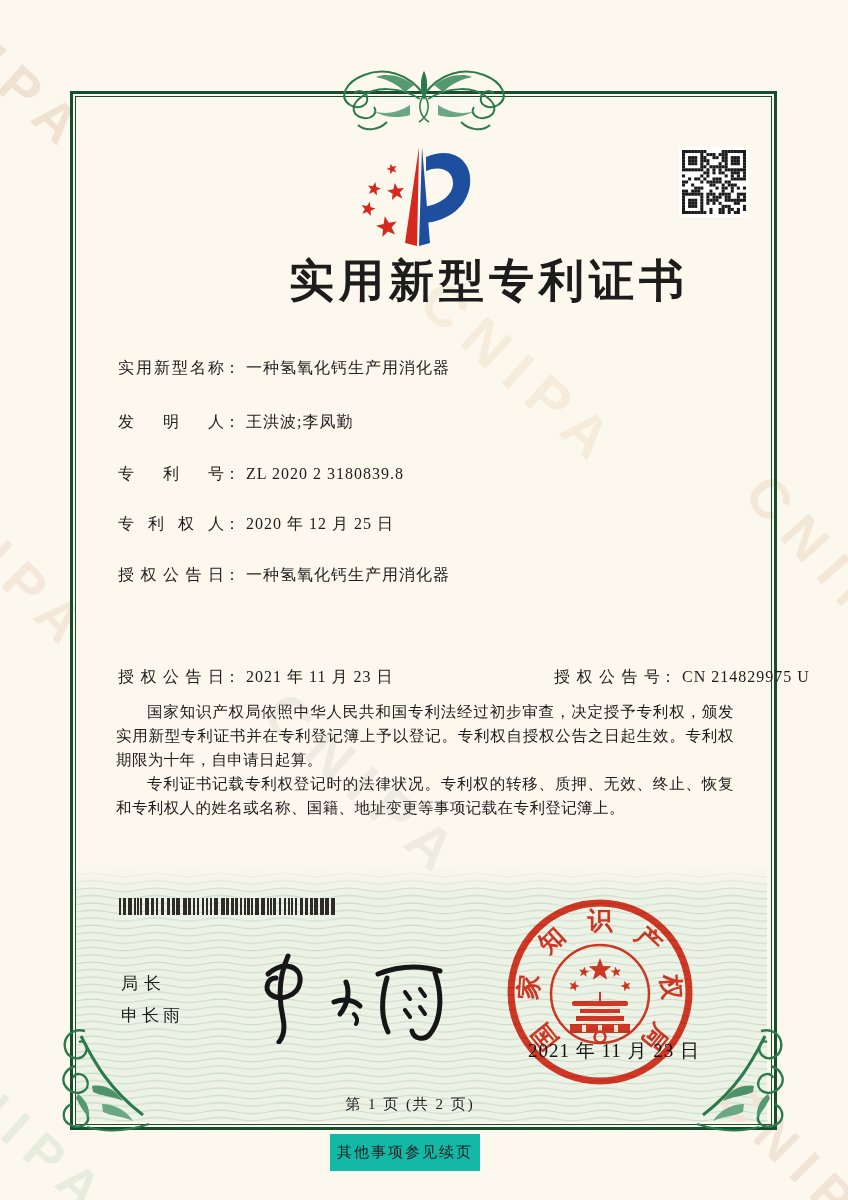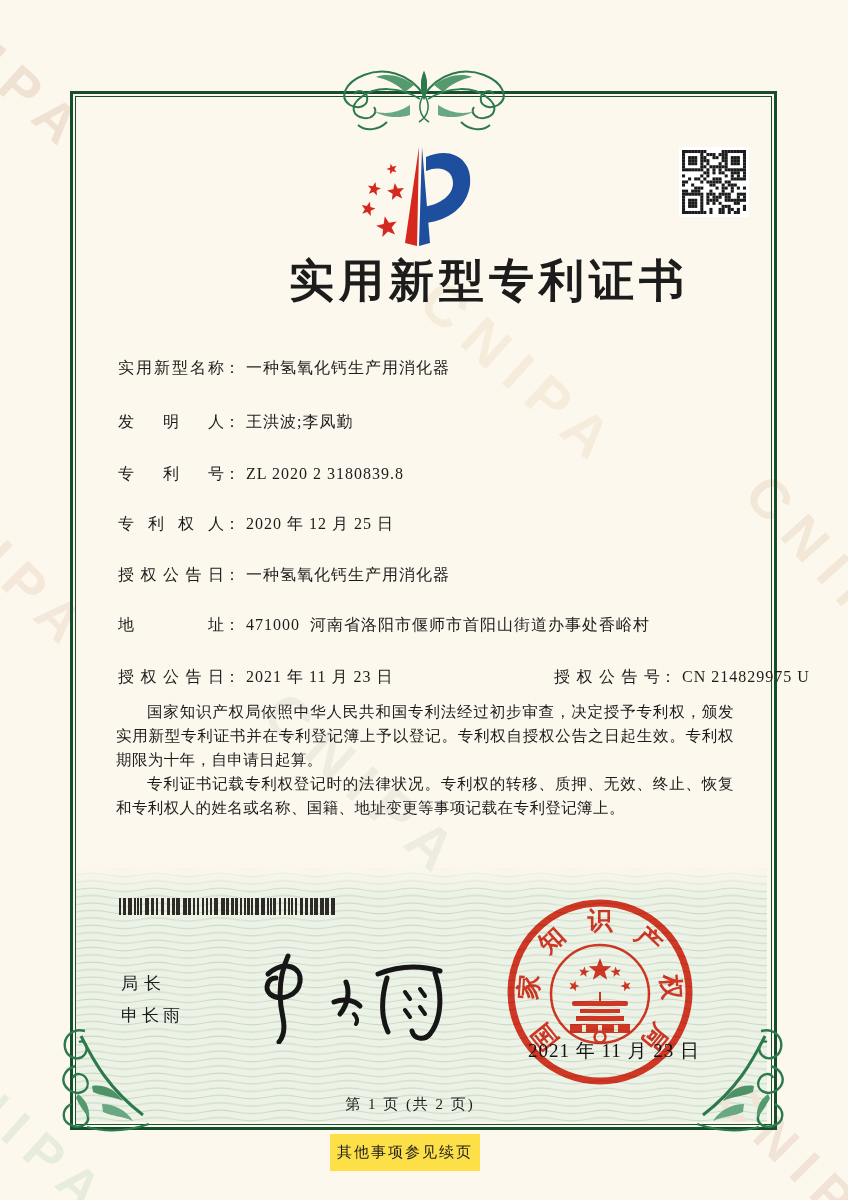--- a/index.html
+++ b/index.html
@@ -41,21 +41,21 @@
   
   .barcode{position:absolute;left:119px;top:898px;z-index:4;}
   .signer-title{position:absolute;left:121px;top:972px;font-size:17px;letter-spacing:6px;z-index:4;}
   .signer-name{position:absolute;left:121px;top:1004px;font-size:17px;letter-spacing:4px;z-index:4;}
   .signature{position:absolute;left:250px;top:944px;z-index:4;}
   .seal{position:absolute;left:504px;top:896px;z-index:5;mix-blend-mode:multiply;opacity:.95;}
   .seal-date{position:absolute;left:528px;top:1038px;font-size:19px;letter-spacing:1px;
              z-index:6;mix-blend-mode:multiply;color:#141414;white-space:pre;}
   .page-ind{position:absolute;left:70px;top:1095px;width:680px;text-align:center;font-size:15px;
             letter-spacing:2px;z-index:4;}
-  .cont-box{position:absolute;left:330px;top:1134px;width:150px;height:37px;background:#fde047;
+  .cont-box{position:absolute;left:330px;top:1134px;width:150px;height:37px;background:#14b8a6;
             line-height:37px;text-align:center;font-size:15px;letter-spacing:2px;z-index:4;}
 </style>
 </head>
 <body>
 
 <div class="page">
 
   <svg class="waves" width="691" height="258">
     <defs>
       <pattern id="wp" width="64" height="7.4" patternUnits="userSpaceOnUse">
@@ -379,23 +379,20 @@
   </div>
   <div class="frow" style="top:464px;">
     <span class="flabel">专利号</span><span class="fcolon">：</span><span class="fvalue">ZL 2020 2 3180839.8</span>
   </div>
   <div class="frow" style="top:514px;">
     <span class="flabel">专利权人</span><span class="fcolon">：</span><span class="fvalue">2020 年 12 月 25 日</span>
   </div>
   <div class="frow" style="top:565px;">
     <span class="flabel">授权公告日</span><span class="fcolon">：</span><span class="fvalue">一种氢氧化钙生产用消化器</span>
   </div>
-  <div class="frow" style="top:615px;">
-    <span class="flabel">地址</span><span class="fcolon">：</span><span class="fvalue">471000  河南省洛阳市偃师市首阳山街道办事处香峪村</span>
-  </div>
   <div class="frow" style="top:667px;width:616px;">
     <span class="flabel">授权公告日</span><span class="fcolon">：</span><span class="fvalue">2021 年 11 月 23 日</span>
     <span class="grant2">
       <span class="flabel">授权公告号</span><span class="fcolon">：</span><span class="fvalue">CN 214829975 U</span>
     </span>
   </div>
 
   <div class="body-text">
     <p>国家知识产权局依照中华人民共和国专利法经过初步审查，决定授予专利权，颁发实用新型专利证书并在专利登记簿上予以登记。专利权自授权公告之日起生效。专利权期限为十年，自申请日起算。</p>
     <p>专利证书记载专利权登记时的法律状况。专利权的转移、质押、无效、终止、恢复和专利权人的姓名或名称、国籍、地址变更等事项记载在专利登记簿上。</p>

